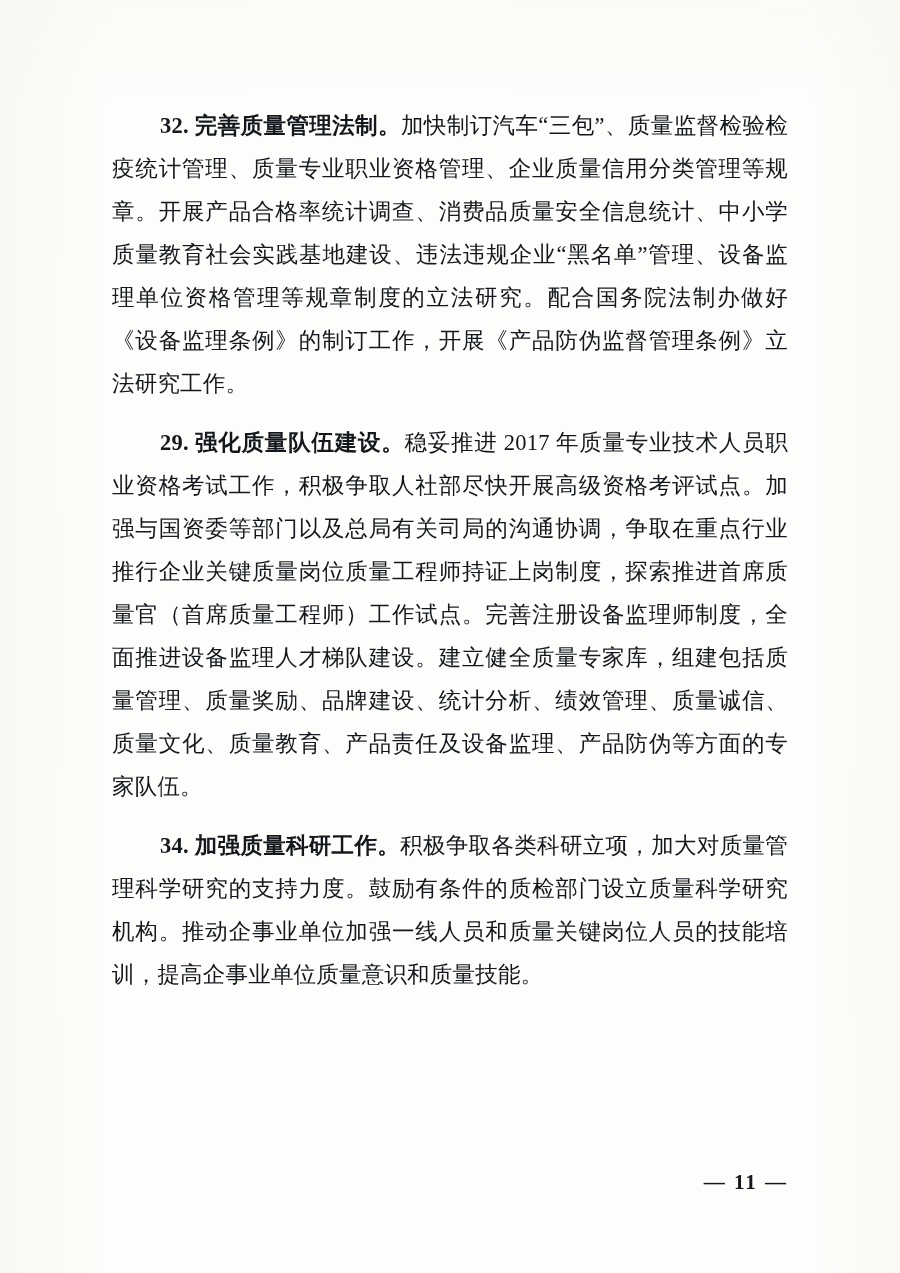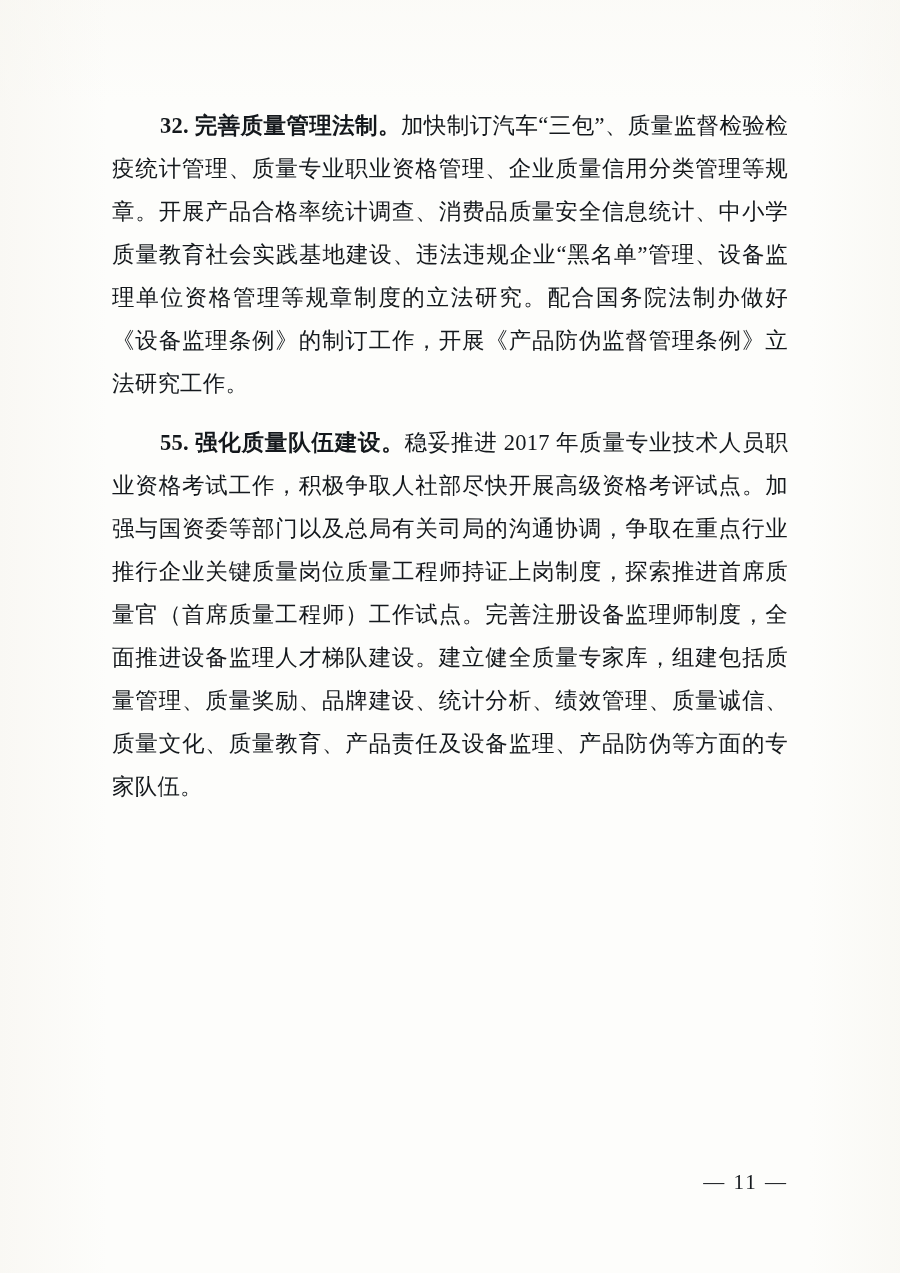--- a/index.html
+++ b/index.html
@@ -53,36 +53,40 @@
     font-weight: bold;
   }
   .page-number {
     position: absolute;
     right: 112px;
     bottom: 78px;
     font-size: 21px;
     color: #15191d;
     letter-spacing: 2px;
     font-family: "Liberation Serif", "DejaVu Serif", serif;
+    font-weight: bold;
   }
 </style>
 </head>
 <body>
 
 <div class="page">
   <div class="paper-tint"></div>
 
   <div class="content">
 
     <p class="para indent gap-lg">
       <span class="lead">32. 完善质量管理法制。</span><span>加快制订汽车“三包”、质量监督检验检疫统计管理、质量专业职业资格管理、企业质量信用分类管理等规章。开展产品合格率统计调查、消费品质量安全信息统计、中小学质量教育社会实践基地建设、违法违规企业“黑名单”管理、设备监理单位资格管理等规章制度的立法研究。配合国务院法制办做好《设备监理条例》的制订工作，开展《产品防伪监督管理条例》立法研究工作。</span>
     </p>
 
     <p class="para indent gap-lg">
-      <span class="lead">55. 强化质量队伍建设。</span><span>稳妥推进 2017 年质量专业技术人员职业资格考试工作，积极争取人社部尽快开展高级资格考评试点。加强与国资委等部门以及总局有关司局的沟通协调，争取在重点行业推行企业关键质量岗位质量工程师持证上岗制度，探索推进首席质量官（首席质量工程师）工作试点。完善注册设备监理师制度，全面推进设备监理人才梯队建设。建立健全质量专家库，组建包括质量管理、质量奖励、品牌建设、统计分析、绩效管理、质量诚信、质量文化、质量教育、产品责任及设备监理、产品防伪等方面的专家队伍。</span>
+      <span class="lead">29. 强化质量队伍建设。</span><span>稳妥推进 2017 年质量专业技术人员职业资格考试工作，积极争取人社部尽快开展高级资格考评试点。加强与国资委等部门以及总局有关司局的沟通协调，争取在重点行业推行企业关键质量岗位质量工程师持证上岗制度，探索推进首席质量官（首席质量工程师）工作试点。完善注册设备监理师制度，全面推进设备监理人才梯队建设。建立健全质量专家库，组建包括质量管理、质量奖励、品牌建设、统计分析、绩效管理、质量诚信、质量文化、质量教育、产品责任及设备监理、产品防伪等方面的专家队伍。</span>
     </p>
 
+    <p class="para indent gap-lg">
+      <span class="lead">34. 加强质量科研工作。</span><span>积极争取各类科研立项，加大对质量管理科学研究的支持力度。鼓励有条件的质检部门设立质量科学研究机构。推动企事业单位加强一线人员和质量关键岗位人员的技能培训，提高企事业单位质量意识和质量技能。</span>
+    </p>
 
 
   </div>
 
   <div class="page-number">— 11 —</div>
 </div>
 
 </body></html>

